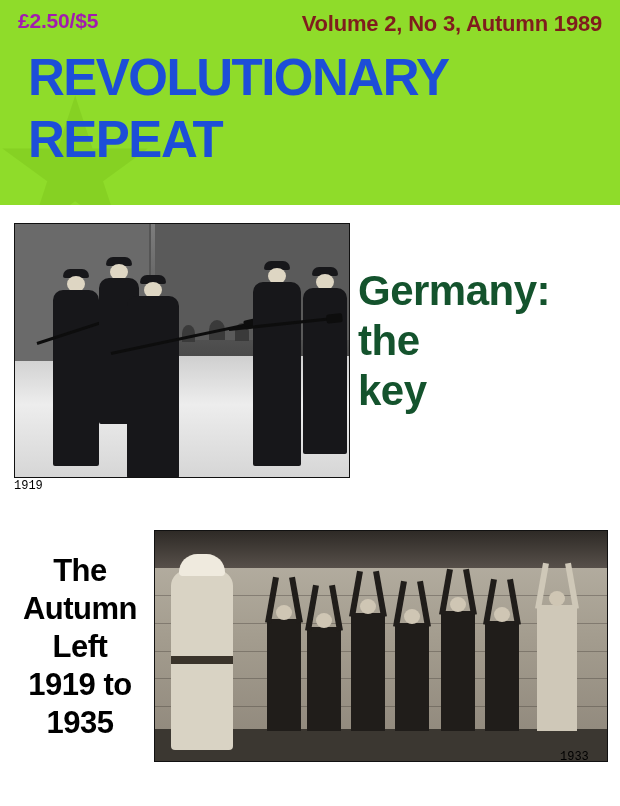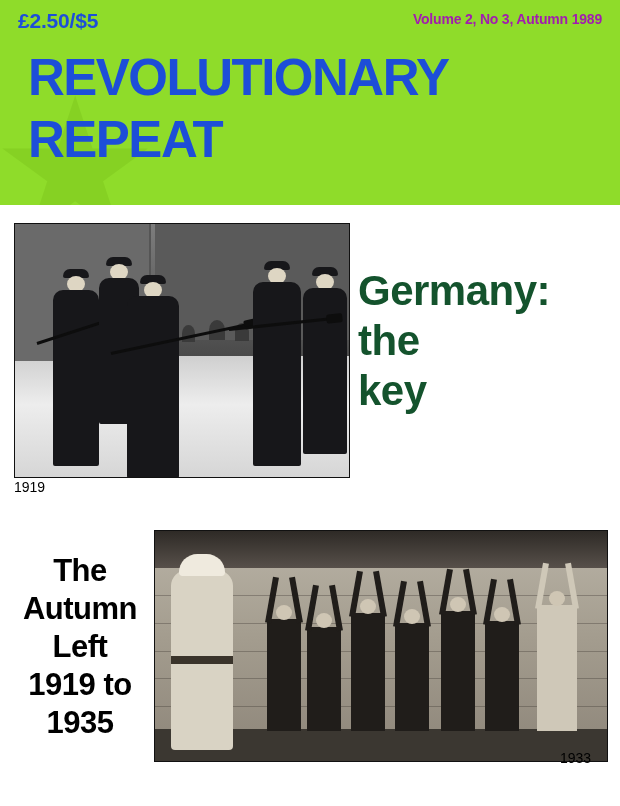--- a/index.html
+++ b/index.html
@@ -40,30 +40,30 @@
     text-align: center;
     opacity: 0.55;
     user-select: none;
   }
   .price {
     position: absolute;
     left: 18px;
     top: 9px;
     font-size: 21px;
     font-weight: bold;
-    color: #1d4ed8;
+    color: #a21caf;
     letter-spacing: -0.2px;
   }
   .issue {
     position: absolute;
     right: 18px;
     top: 11px;
-    font-size: 14px;
-    font-weight: bold;
-    color: #a21caf;
+    font-size: 22px;
+    font-weight: bold;
+    color: #7f1d1d;
     letter-spacing: -0.2px;
   }
   .masthead {
     position: absolute;
     left: 28px;
     top: 47px;
     width: 560px;
   }
   .masthead .line {
     font-size: 52px;
@@ -90,23 +90,23 @@
     height: 253px;
   }
   .photo-bottom {
     left: 154px;
     top: 530px;
     width: 452px;
     height: 230px;
   }
   .caption {
     position: absolute;
-    font-size: 14px;
+    font-size: 12px;
     color: #000;
-    font-family: Liberation Sans, sans-serif;
+    font-family: Liberation Mono, monospace;
   }
   .caption-top { left: 14px; top: 479px; }
   .caption-bottom { left: 560px; top: 750px; color: #000; }
 
   
   .p1-sky {
     position: absolute; left: 0; top: 0; width: 100%; height: 52%;
     background: linear-gradient(#7d7d7d, #5e5e5e 60%, #4a4a4a);
   }
   .p1-ground {

